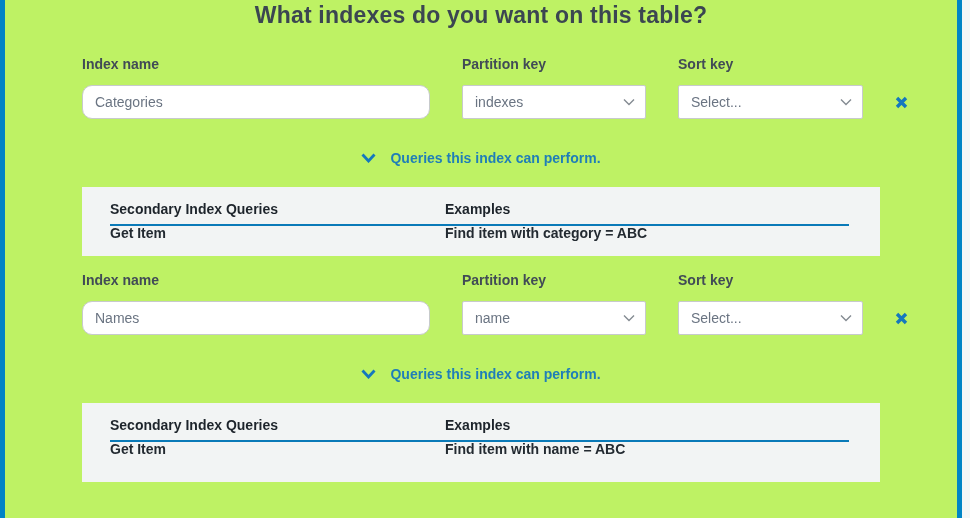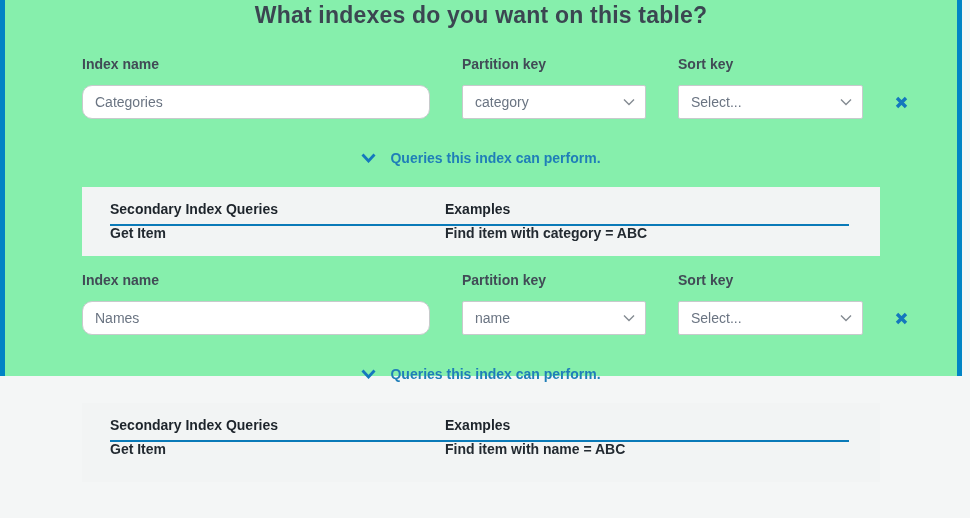--- a/index.html
+++ b/index.html
@@ -5,22 +5,22 @@
   * { margin:0; padding:0; box-sizing:border-box; }
   html,body { width:970px; height:518px; }
   body {
     background:#f4f6f6;
     font-family:"Liberation Sans", sans-serif;
     overflow:hidden;
     position:relative;
   }
   .card {
     position:absolute; top:0; left:0;
-    width:962px; height:376px;
-    background:#86efac;
+    width:962px; height:518px;
+    background:#bef264;
     border-left:5px solid #0084c5;
     border-right:5px solid #0084c5;
   }
   .content { padding:0 77px; }
   .page-title {
     font-size:23px; font-weight:700; color:#3b4651;
     text-align:center; line-height:30px;
     margin-bottom:26px; letter-spacing:0.2px;
   }
   .index-grid {
@@ -95,21 +95,21 @@
     <div class="index-grid labels-row">
       <div class="field-label">Index name</div>
       <div class="field-label">Partition key</div>
       <div class="field-label">Sort key</div>
       <div></div>
     </div>
 
     <div class="index-grid">
       <input class="text-input" type="text" value="Categories" style="">
       <div class="select">
-        <span>category</span>
+        <span>indexes</span>
         <span class="select-chevron">
           <svg width="12" height="8" viewBox="0 0 12 8" fill="none">
               <path d="M1 1.5 L6 6.5 L11 1.5" stroke-width="1.4"></path>
             </svg>
         </span>
       </div>
       <div class="select">
         <span>Select...</span>
         <span class="select-chevron">
           <svg width="12" height="8" viewBox="0 0 12 8" fill="none">

